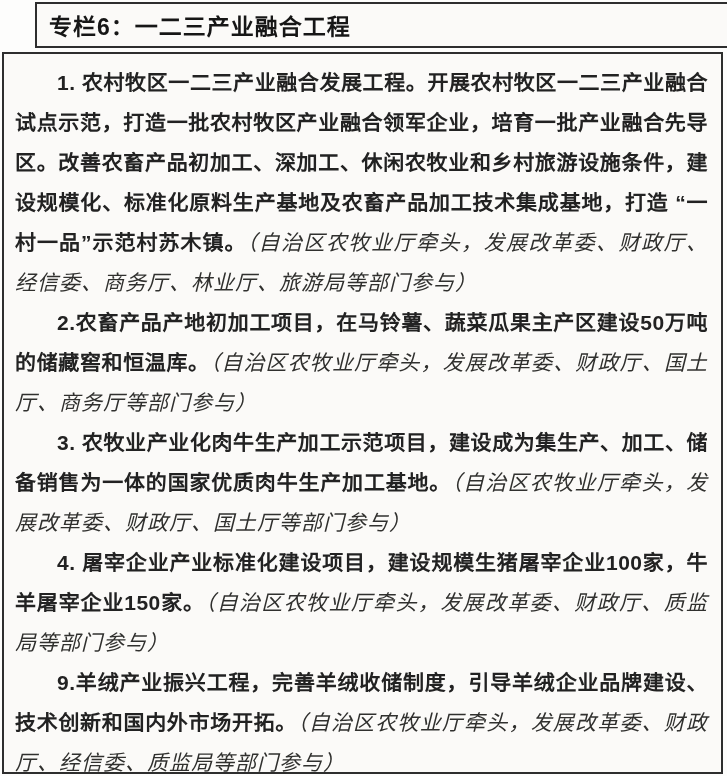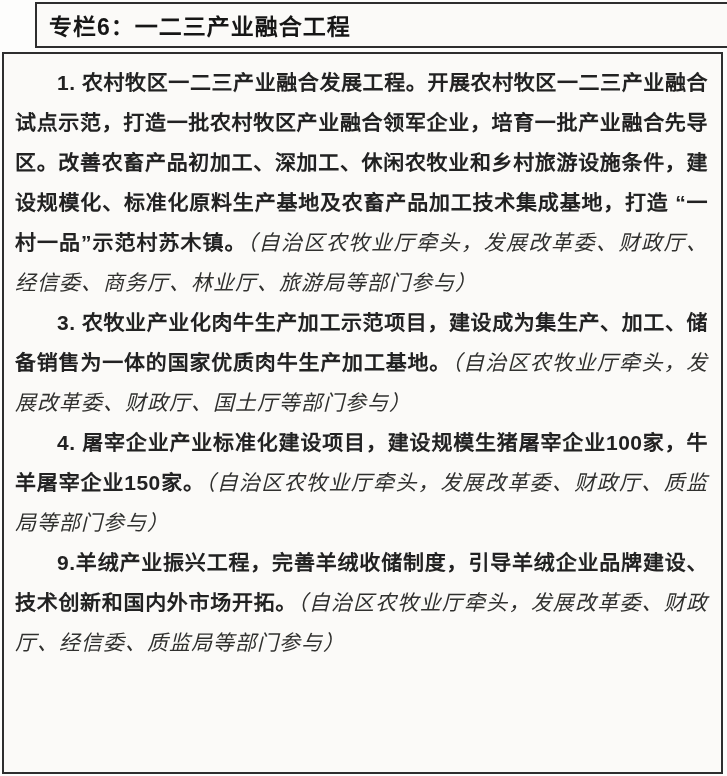--- a/index.html
+++ b/index.html
@@ -69,20 +69,21 @@
 
 <div class="page">
 
   <div class="header-box">
     <span class="header-title">专栏6：一二三产业融合工程</span>
   </div>
 
   <div class="body-box">
     <p class="para"><span>1. 农村牧区一二三产业融合发展工程。开展农村牧区一二三产业融合试点示范，打造一批农村牧区产业融合领军企业，培育一批产业融合先导区。改善农畜产品初加工、深加工、休闲农牧业和乡村旅游设施条件，建设规模化、标准化原料生产基地及农畜产品加工技术集成基地，打造 “一村一品”示范村苏木镇。</span><span class="note">（自治区农牧业厅牵头，发展改革委、财政厅、经信委、商务厅、林业厅、旅游局等部门参与）</span></p>
 
+    <p class="para"><span>2.农畜产品产地初加工项目，在马铃薯、蔬菜瓜果主产区建设50万吨的储藏窖和恒温库。</span><span class="note">（自治区农牧业厅牵头，发展改革委、财政厅、国土厅、商务厅等部门参与）</span></p>
 
     <p class="para"><span>3. 农牧业产业化肉牛生产加工示范项目，建设成为集生产、加工、储备销售为一体的国家优质肉牛生产加工基地。</span><span class="note">（自治区农牧业厅牵头，发展改革委、财政厅、国土厅等部门参与）</span></p>
 
     <p class="para"><span>4. 屠宰企业产业标准化建设项目，建设规模生猪屠宰企业100家，牛羊屠宰企业150家。</span><span class="note">（自治区农牧业厅牵头，发展改革委、财政厅、质监局等部门参与）</span></p>
 
     <p class="para"><span>9.羊绒产业振兴工程，完善羊绒收储制度，引导羊绒企业品牌建设、技术创新和国内外市场开拓。</span><span class="note">（自治区农牧业厅牵头，发展改革委、财政厅、经信委、质监局等部门参与）</span></p>
   </div>
 
 </div>
 

